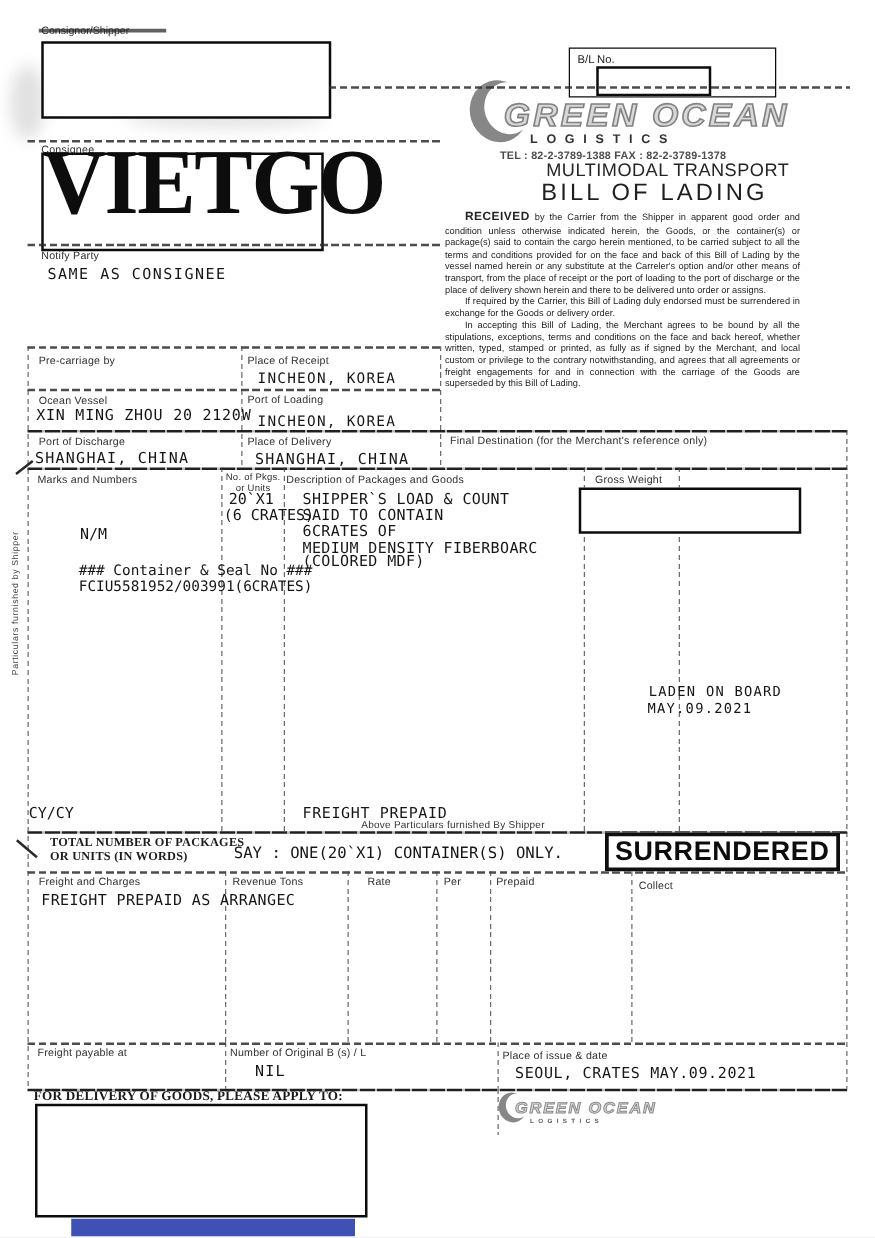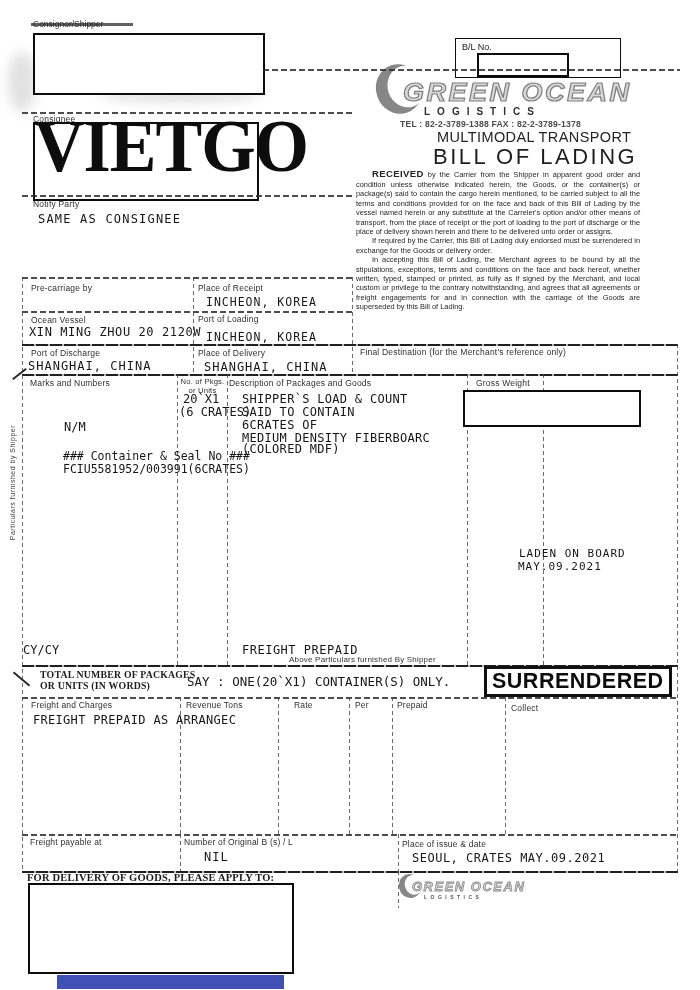--- a/index.html
+++ b/index.html
@@ -26,21 +26,21 @@
   .notify-value{font-size:12px;letter-spacing:1.2px;}
 
   
   .crescent{position:absolute;border-radius:50%;background:#878787;}
   .crescent .inner{position:absolute;border-radius:50%;background:#fff;}
   .brand-top{position:absolute;font-style:italic;font-weight:bold;font-size:27px;letter-spacing:2.5px;
         color:#d8d8d8;-webkit-text-stroke:1.3px #828282;transform:scaleY(.95);white-space:nowrap;}
   .brand-sub{position:absolute;font-weight:bold;font-size:10px;letter-spacing:7px;color:#313131;white-space:nowrap;}
   .contact{position:absolute;font-weight:bold;font-size:8.6px;color:#4b4b4b;letter-spacing:.2px;white-space:nowrap;}
   .doc-title1{position:absolute;font-size:14.5px;color:#242424;letter-spacing:.4px;white-space:nowrap;text-align:center;}
-  .doc-title2{position:absolute;font-size:22px;color:#1e1e1e;letter-spacing:2.5px;white-space:nowrap;}
+  .doc-title2{position:absolute;font-size:19px;color:#1e1e1e;letter-spacing:2.5px;white-space:nowrap;}
 
   
   .received{position:absolute;left:356px;top:168px;width:284px;}
   .received p{margin:0;font-size:7.4px;line-height:1.27;text-align:justify;text-indent:16px;color:#242424;}
   .received .lead{font-weight:bold;font-size:9.5px;letter-spacing:.4px;}
 
   .side-text{position:absolute;left:9px;top:425px;writing-mode:vertical-rl;transform:rotate(180deg);
         font-size:7px;color:#3d3d3d;letter-spacing:.5px;}
 
   .totals-label{position:absolute;font-family:"Liberation Serif",serif;font-weight:bold;font-size:9.8px;

